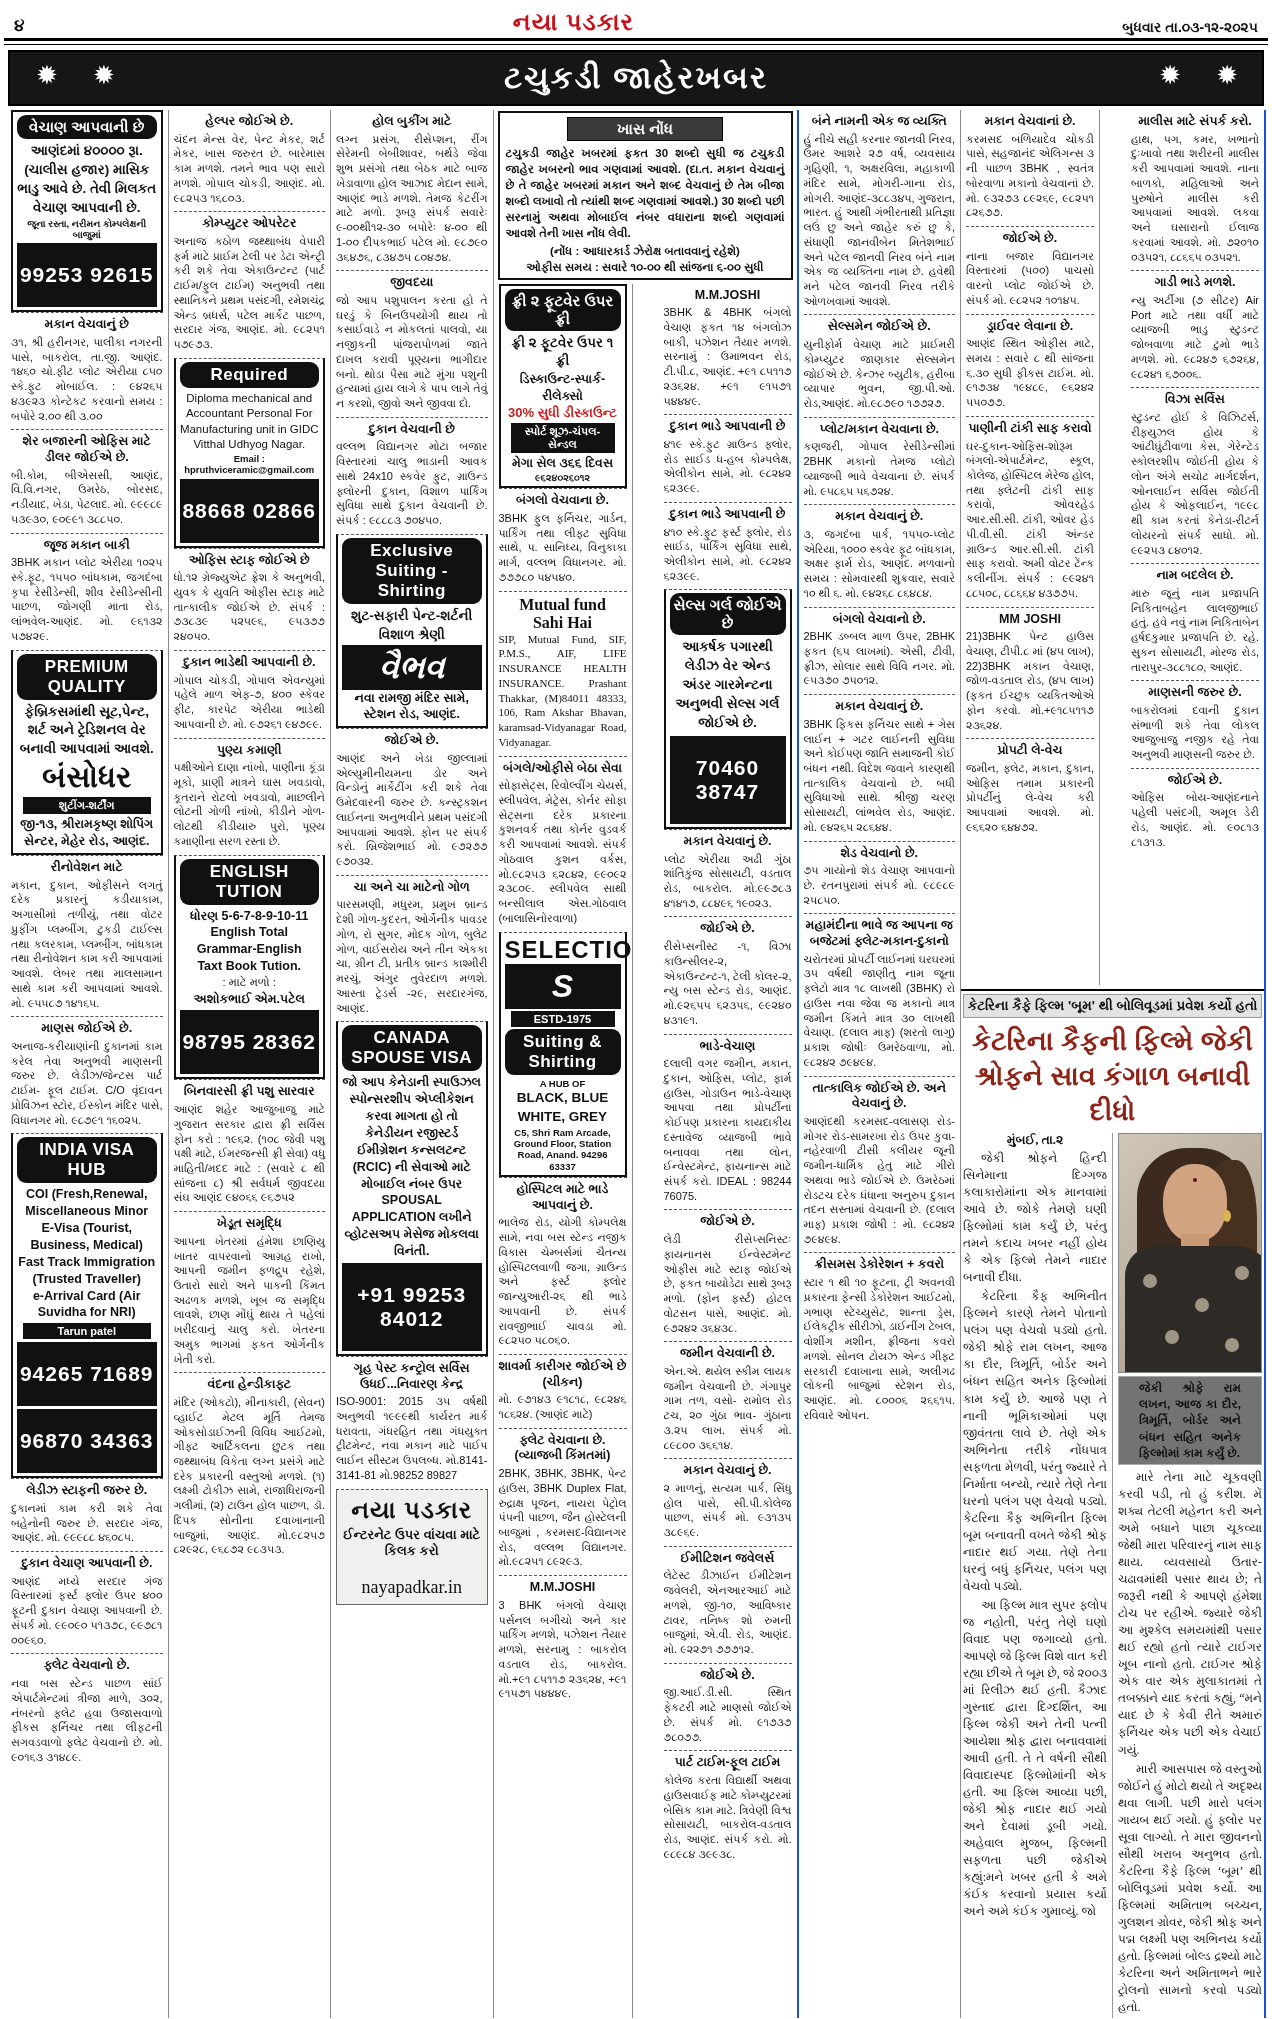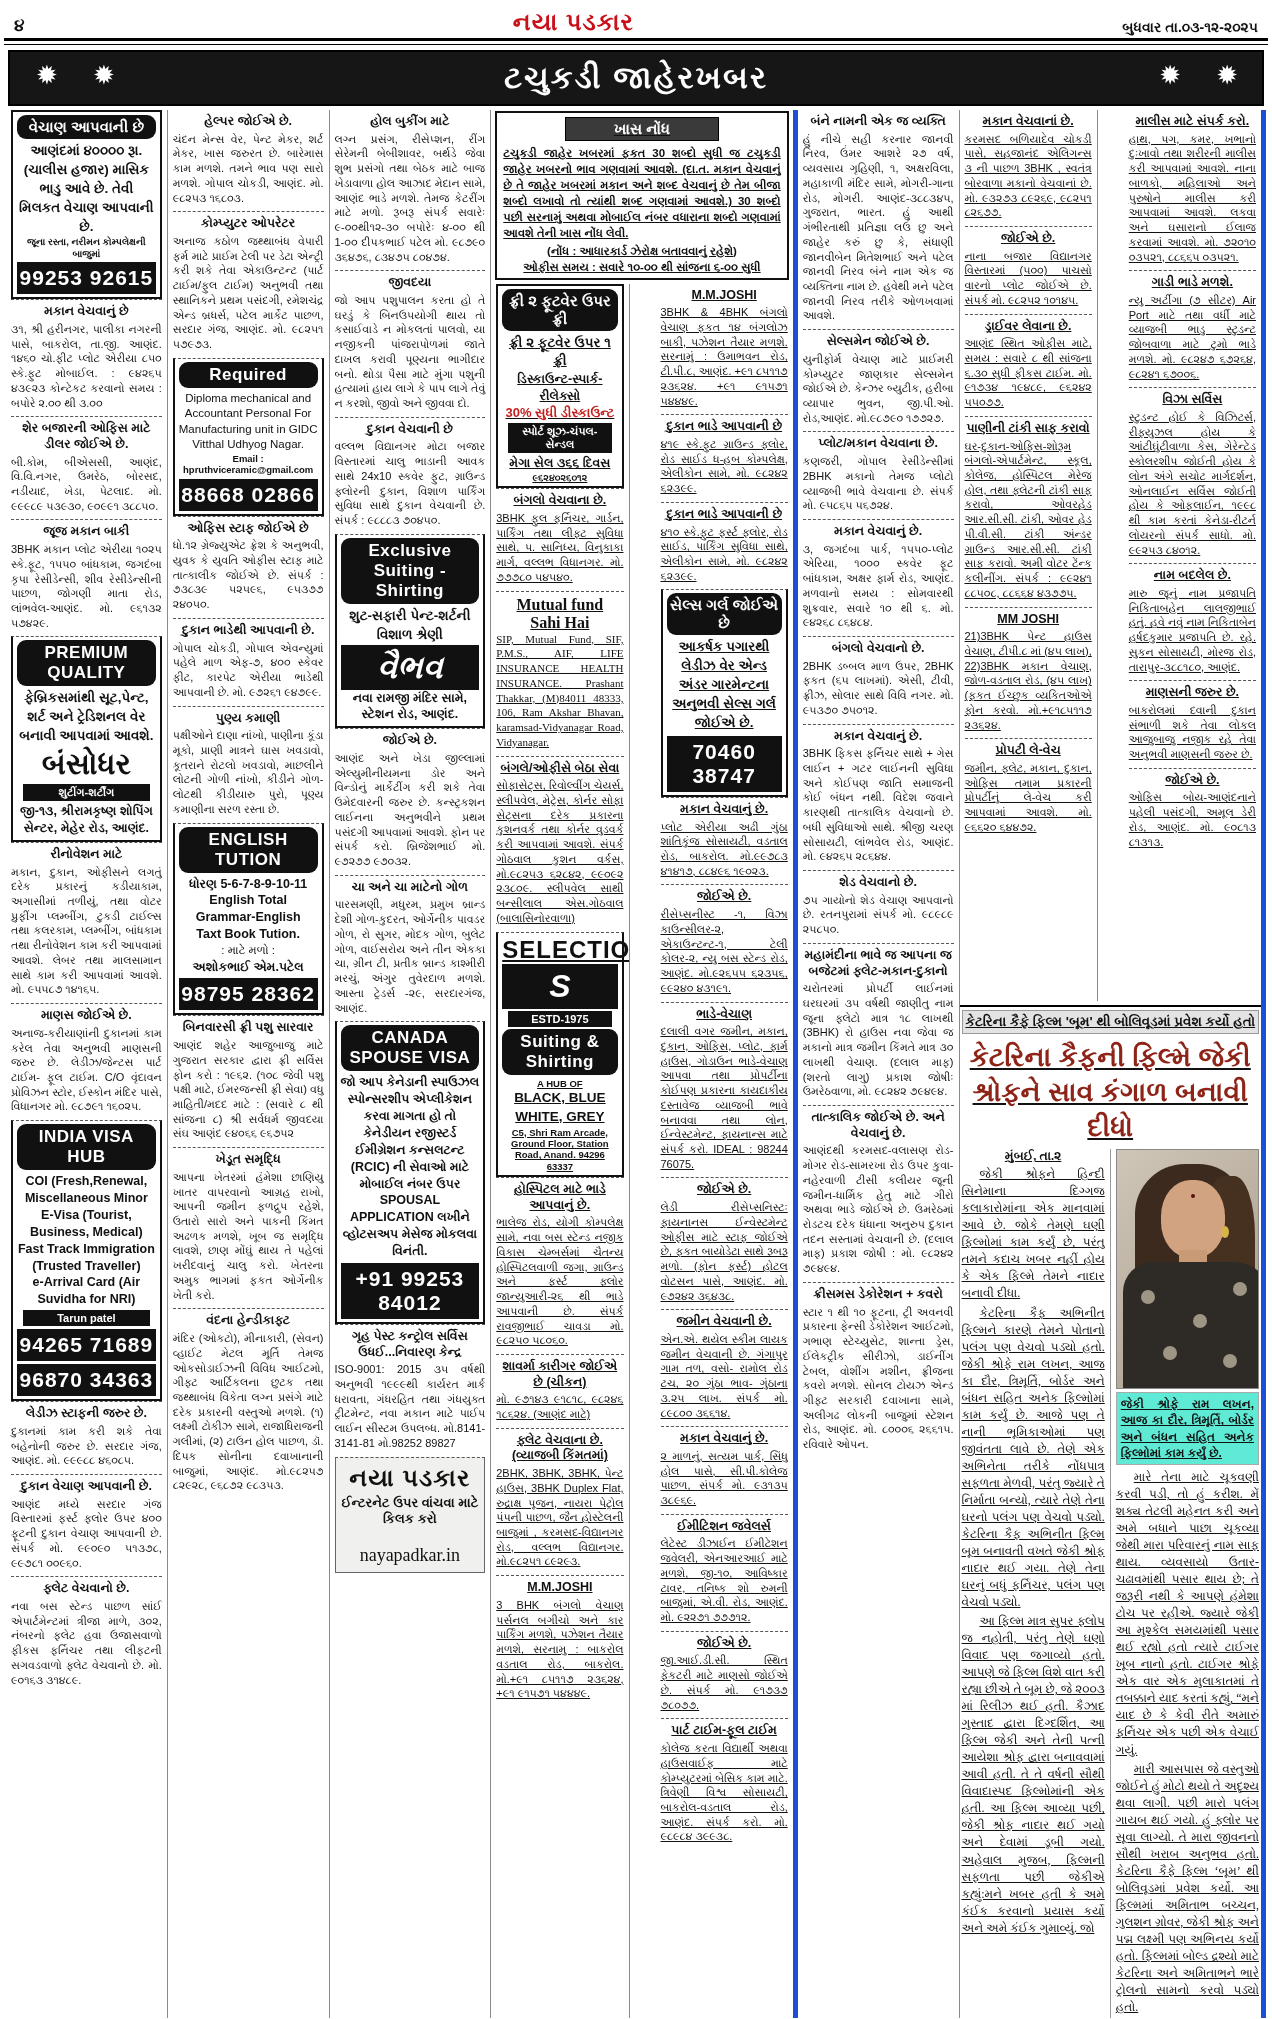--- a/index.html
+++ b/index.html
@@ -10,35 +10,35 @@
   .dateline-top{font-size:14px;font-weight:bold;}
   .double-rule{border-top:3px solid #000;border-bottom:1.5px solid #000;height:3px;margin:0 4px;}
   .banner{margin:5px 8px 4px 8px;background:#161616;border:2px solid #000;color:#fff;display:flex;align-items:center;justify-content:center;height:52px;position:relative;}
   .banner .stars{font-size:26px;letter-spacing:14px;position:absolute;top:8px;color:#fff;}
   .banner .stars.left{left:26px;}
   .banner .stars.right{right:10px;}
   .banner .btitle{font-size:31px;font-weight:bold;letter-spacing:2px;}
   .bodywrap{display:flex;align-items:stretch;margin:2px 6px 0 6px;height:1908px;overflow:hidden;}
   .ncol{flex:1 1 0;padding:0 5px;overflow:hidden;border-right:1px solid #8a8a8a;min-width:0;}
   .ncol:last-child{border-right:none;}
-  .grp{display:flex;flex-direction:column;overflow:hidden;border-right:5px solid #1d4ed8;text-decoration:underline;}
+  .grp{display:flex;flex-direction:column;overflow:hidden;border-right:2px solid #1d4ed8;}
   .grp .subrow{display:flex;flex:1;min-height:0;gap:26px;}
   .grp .subrow .ncol{border-right:1px solid #8a8a8a;}
   .grp .subrow .ncol:last-child{border-right:none;}
   .g45{flex:2 2 0;}
   .g78{flex:2 2 0;}
   .ad{padding:4px 0 6px 0;}
   .ad + .ad{border-top:1.5px dashed #555;}
   .adh{font-weight:bold;text-align:center;font-size:12.5px;line-height:1.25;margin-bottom:2px;}
   .adb{font-size:11px;line-height:1.34;text-align:justify;word-break:break-word;}
   .box{border:2.5px solid #111;padding:3px 4px;}
   .lightbox{border:1.5px solid #666;background:#f0f0ee;padding:6px 4px;text-align:center;}
   .inv-h{background:#111;color:#fff;font-weight:bold;text-align:center;font-size:15px;padding:3px 2px;margin-bottom:3px;border-radius:9px;}
   .inv-h.eng{font-size:17px;letter-spacing:.5px;}
-  .inv-phone{background:#111;color:#fff;font-weight:bold;text-align:center;font-size:21px;padding:4px 0;margin-top:3px;letter-spacing:1px;}
+  .inv-phone{background:#111;color:#fff;font-weight:bold;text-align:center;font-size:21px;padding:20px 0;margin-top:3px;letter-spacing:1px;}
   .big-center{font-weight:bold;text-align:center;font-size:13.5px;line-height:1.4;}
   .small-center{text-align:center;font-size:9.5px;font-weight:bold;line-height:1.2;}
   .brand{text-align:center;font-weight:bold;font-size:30px;line-height:1.2;}
   .brand-inv{background:#111;color:#fff;text-align:center;font-weight:bold;font-size:32px;font-style:italic;padding:4px 0;}
   .strip{background:#111;color:#fff;text-align:center;font-weight:bold;font-size:11px;padding:2px 0;margin:2px 6px;}
   .cline{text-align:center;font-size:11.5px;line-height:1.35;}
   .cbold{text-align:center;font-size:12.5px;font-weight:bold;line-height:1.35;}
   .cred{text-align:center;font-size:13px;font-weight:bold;color:#c51f1f;}
   .jline{font-size:11px;line-height:1.34;text-align:justify;}
   .serif{font-family:"Liberation Serif",serif;}
@@ -62,21 +62,21 @@
   .dl{font-weight:bold;text-align:center;font-size:12.5px;margin-bottom:2px;font-family:"Liberation Serif",serif;}
   .photo{height:238px;border:1px solid #888;position:relative;overflow:hidden;background:linear-gradient(135deg,#cfc6b8 0%,#b9ae9e 55%,#a49a8a 100%);}
   .ph-hair{position:absolute;left:18px;top:14px;width:110px;height:205px;background:#3c2a1e;border-radius:50px 46px 30px 36px;}
   .ph-hair2{position:absolute;left:86px;top:26px;width:52px;height:150px;background:#46301f;border-radius:40%;}
   .ph-face{position:absolute;left:44px;top:30px;width:64px;height:78px;background:#d2a380;border-radius:46%;}
   .ph-bindi{position:absolute;left:74px;top:44px;width:4px;height:4px;background:#5a1010;border-radius:50%;}
   .ph-neck{position:absolute;left:62px;top:100px;width:28px;height:18px;background:#c99a76;}
   .ph-saree{position:absolute;left:6px;top:112px;width:150px;height:130px;background:#2e2a26;border-radius:30px 40px 0 0;}
   .ph-saree .dot{position:absolute;width:14px;height:14px;background:#cfc3ae;border-radius:50%;opacity:.7;}
   .ph-earr{position:absolute;left:104px;top:76px;width:8px;height:12px;background:#d8b24a;border-radius:50%;}
-  .caption{background:#5eead4;border:1px solid #aaa;font-weight:bold;font-size:12px;line-height:1.35;padding:3px 4px;margin:3px 0 4px 0;text-align:justify;}
+  .caption{background:#737373;border:1px solid #aaa;font-weight:bold;font-size:12px;line-height:1.35;padding:3px 20px;margin:3px 0 4px 0;text-align:justify;}
 </style>
 </head>
 <body>
 
 <div class="topbar">
   <span class="pageno">૪</span>
   <span class="masthead">નયા પડકાર</span>
   <span class="dateline-top">બુધવાર તા.૦૩-૧૨-૨૦૨૫</span>
 </div>
 <div class="double-rule"></div>

